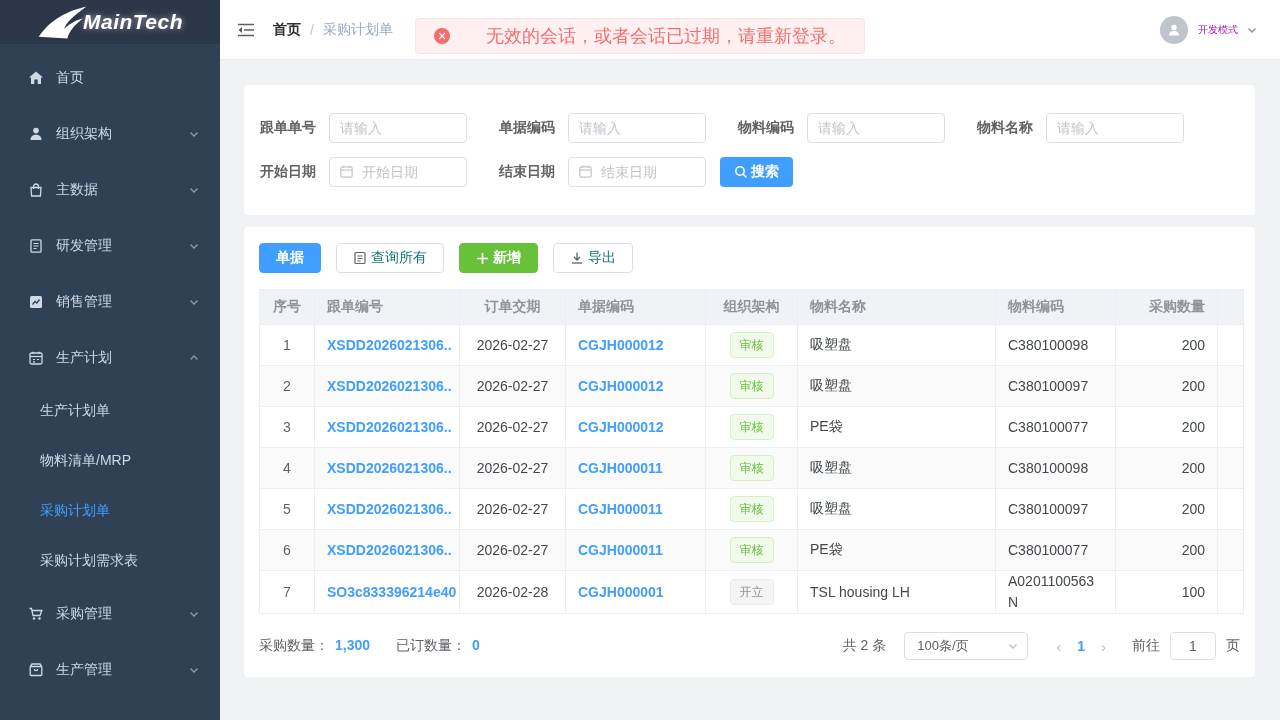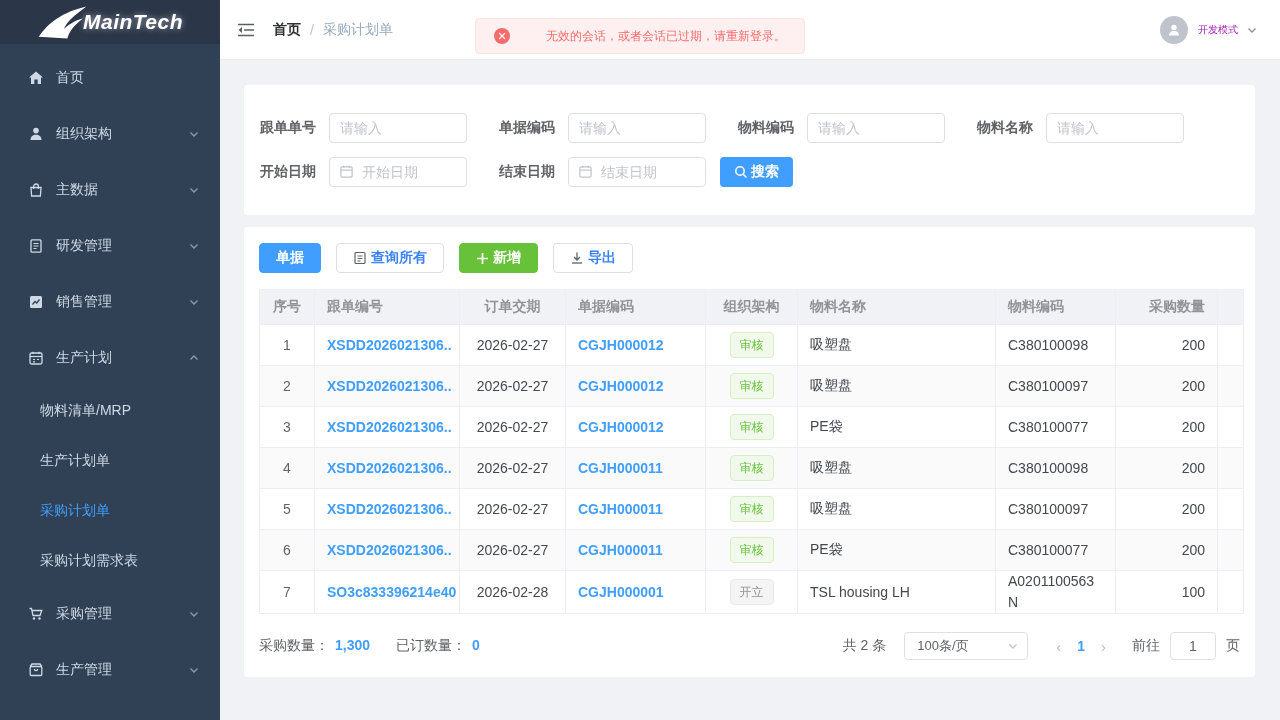--- a/index.html
+++ b/index.html
@@ -35,21 +35,21 @@
   .avatar { width:28px; height:28px; border-radius:50%; background:#bfc3cc; display:flex;
     align-items:center; justify-content:center; margin-right:10px; }
   .user-name { color:#a21caf; font-size:10px; margin-right:8px; }
 
   
   .toast { position:fixed; left:640px; top:18px; transform:translateX(-50%); height:36px;
     background:#fef0f0; border:1px solid #fde2e2; border-radius:4px; display:flex; align-items:center;
     padding:0 18px; z-index:20; }
   .toast-icon { width:16px; height:16px; border-radius:50%; background:#f56c6c; color:#fff;
     display:flex; align-items:center; justify-content:center; font-size:11px; margin-right:8px; line-height:1; }
-  .toast-text { color:#f56c6c; font-size:12px;margin-left:28px; }
+  .toast-text { color:#f56c6c; font-size:18px;margin-left:28px; }
 
   
   .main { position:absolute; left:220px; top:60px; width:1060px; padding:25px 25px 0 24px; }
   .panel { background:#fff; border-radius:4px; }
 
   
   .filter-panel { padding:28px 16px; margin-bottom:12px; }
   .filter-row { display:flex; align-items:center; height:30px; }
   .filter-row + .filter-row { margin-top:14px; }
   .f-label { color:#606266; font-weight:600; margin-right:13px; white-space:nowrap; }
@@ -61,21 +61,21 @@
   .date-wrap .cal-icon { position:absolute; left:10px; top:7px; }
   .date-wrap .f-input { padding-left:32px; }
   .search-btn { height:30px; padding:0 14px; background:#409eff; border:none; border-radius:4px;
     color:#fff; font-size:14px; font-weight:600; display:flex; align-items:center; cursor:pointer; margin-left:-18px; }
   .search-btn svg { margin-right:3px; }
 
   
   .table-panel { padding:16px 15px 16px 15px; }
   .btn-row { display:flex; align-items:center; margin-bottom:16px; }
   .btn { height:30px; border-radius:4px; font-size:14px; display:flex; align-items:center;
-    cursor:pointer; padding:0 16px; border:1px solid #dcdfe6; background:#fff; color:#3b82f6; font-family:inherit;font-weight:bold; }
+    cursor:pointer; padding:0 16px; border:1px solid #dcdfe6; background:#fff; color:#0f766e; font-family:inherit; }
   .btn svg { margin-right:4px; }
   .btn-primary { background:#409eff; border-color:#409eff; color:#fff; font-weight:600; }
   .btn-success { background:#67c23a; border-color:#67c23a; color:#fff; font-weight:600; }
   .btn + .btn { margin-left:15px; }
 
   table { border-collapse:collapse; table-layout:fixed; width:984px; font-size:14px; }
   th, td { border-right:1px solid #ebeef5; border-bottom:1px solid #ebeef5; padding:0 12px; overflow:hidden; }
   thead th { background:#f0f2f5; color:#909399; font-weight:700; height:35px; text-align:left; white-space:nowrap; }
   tbody td { height:41px; color:#606266; background:#fff; }
   tbody tr:nth-child(even) td { background:#fafafa; }
@@ -191,24 +191,24 @@
             <path d="M5 9.5 H7 M9 9.5 H11 M5 11.8 H7" stroke="#cfd9e5" stroke-width="1.2"></path>
           </svg>
       </span>
       <span class="mi-label">生产计划</span>
       <svg class="mi-arrow" viewBox="0 0 12 12">
           <path d="M2.5 7.5 L6 4 L9.5 7.5" stroke="#8a99ab" stroke-width="1.4" fill="none"></path>
         </svg>
     </div>
 
     <div class="submenu-item">
+      <span>生产计划单</span>
+    </div>
+    <div class="submenu-item">
       <span>物料清单/MRP</span>
-    </div>
-    <div class="submenu-item">
-      <span>生产计划单</span>
     </div>
     <div class="submenu-item active">
       <span>采购计划单</span>
     </div>
     <div class="submenu-item">
       <span>采购计划需求表</span>
     </div>
 
     <div class="menu-item">
       <span class="mi-icon">

